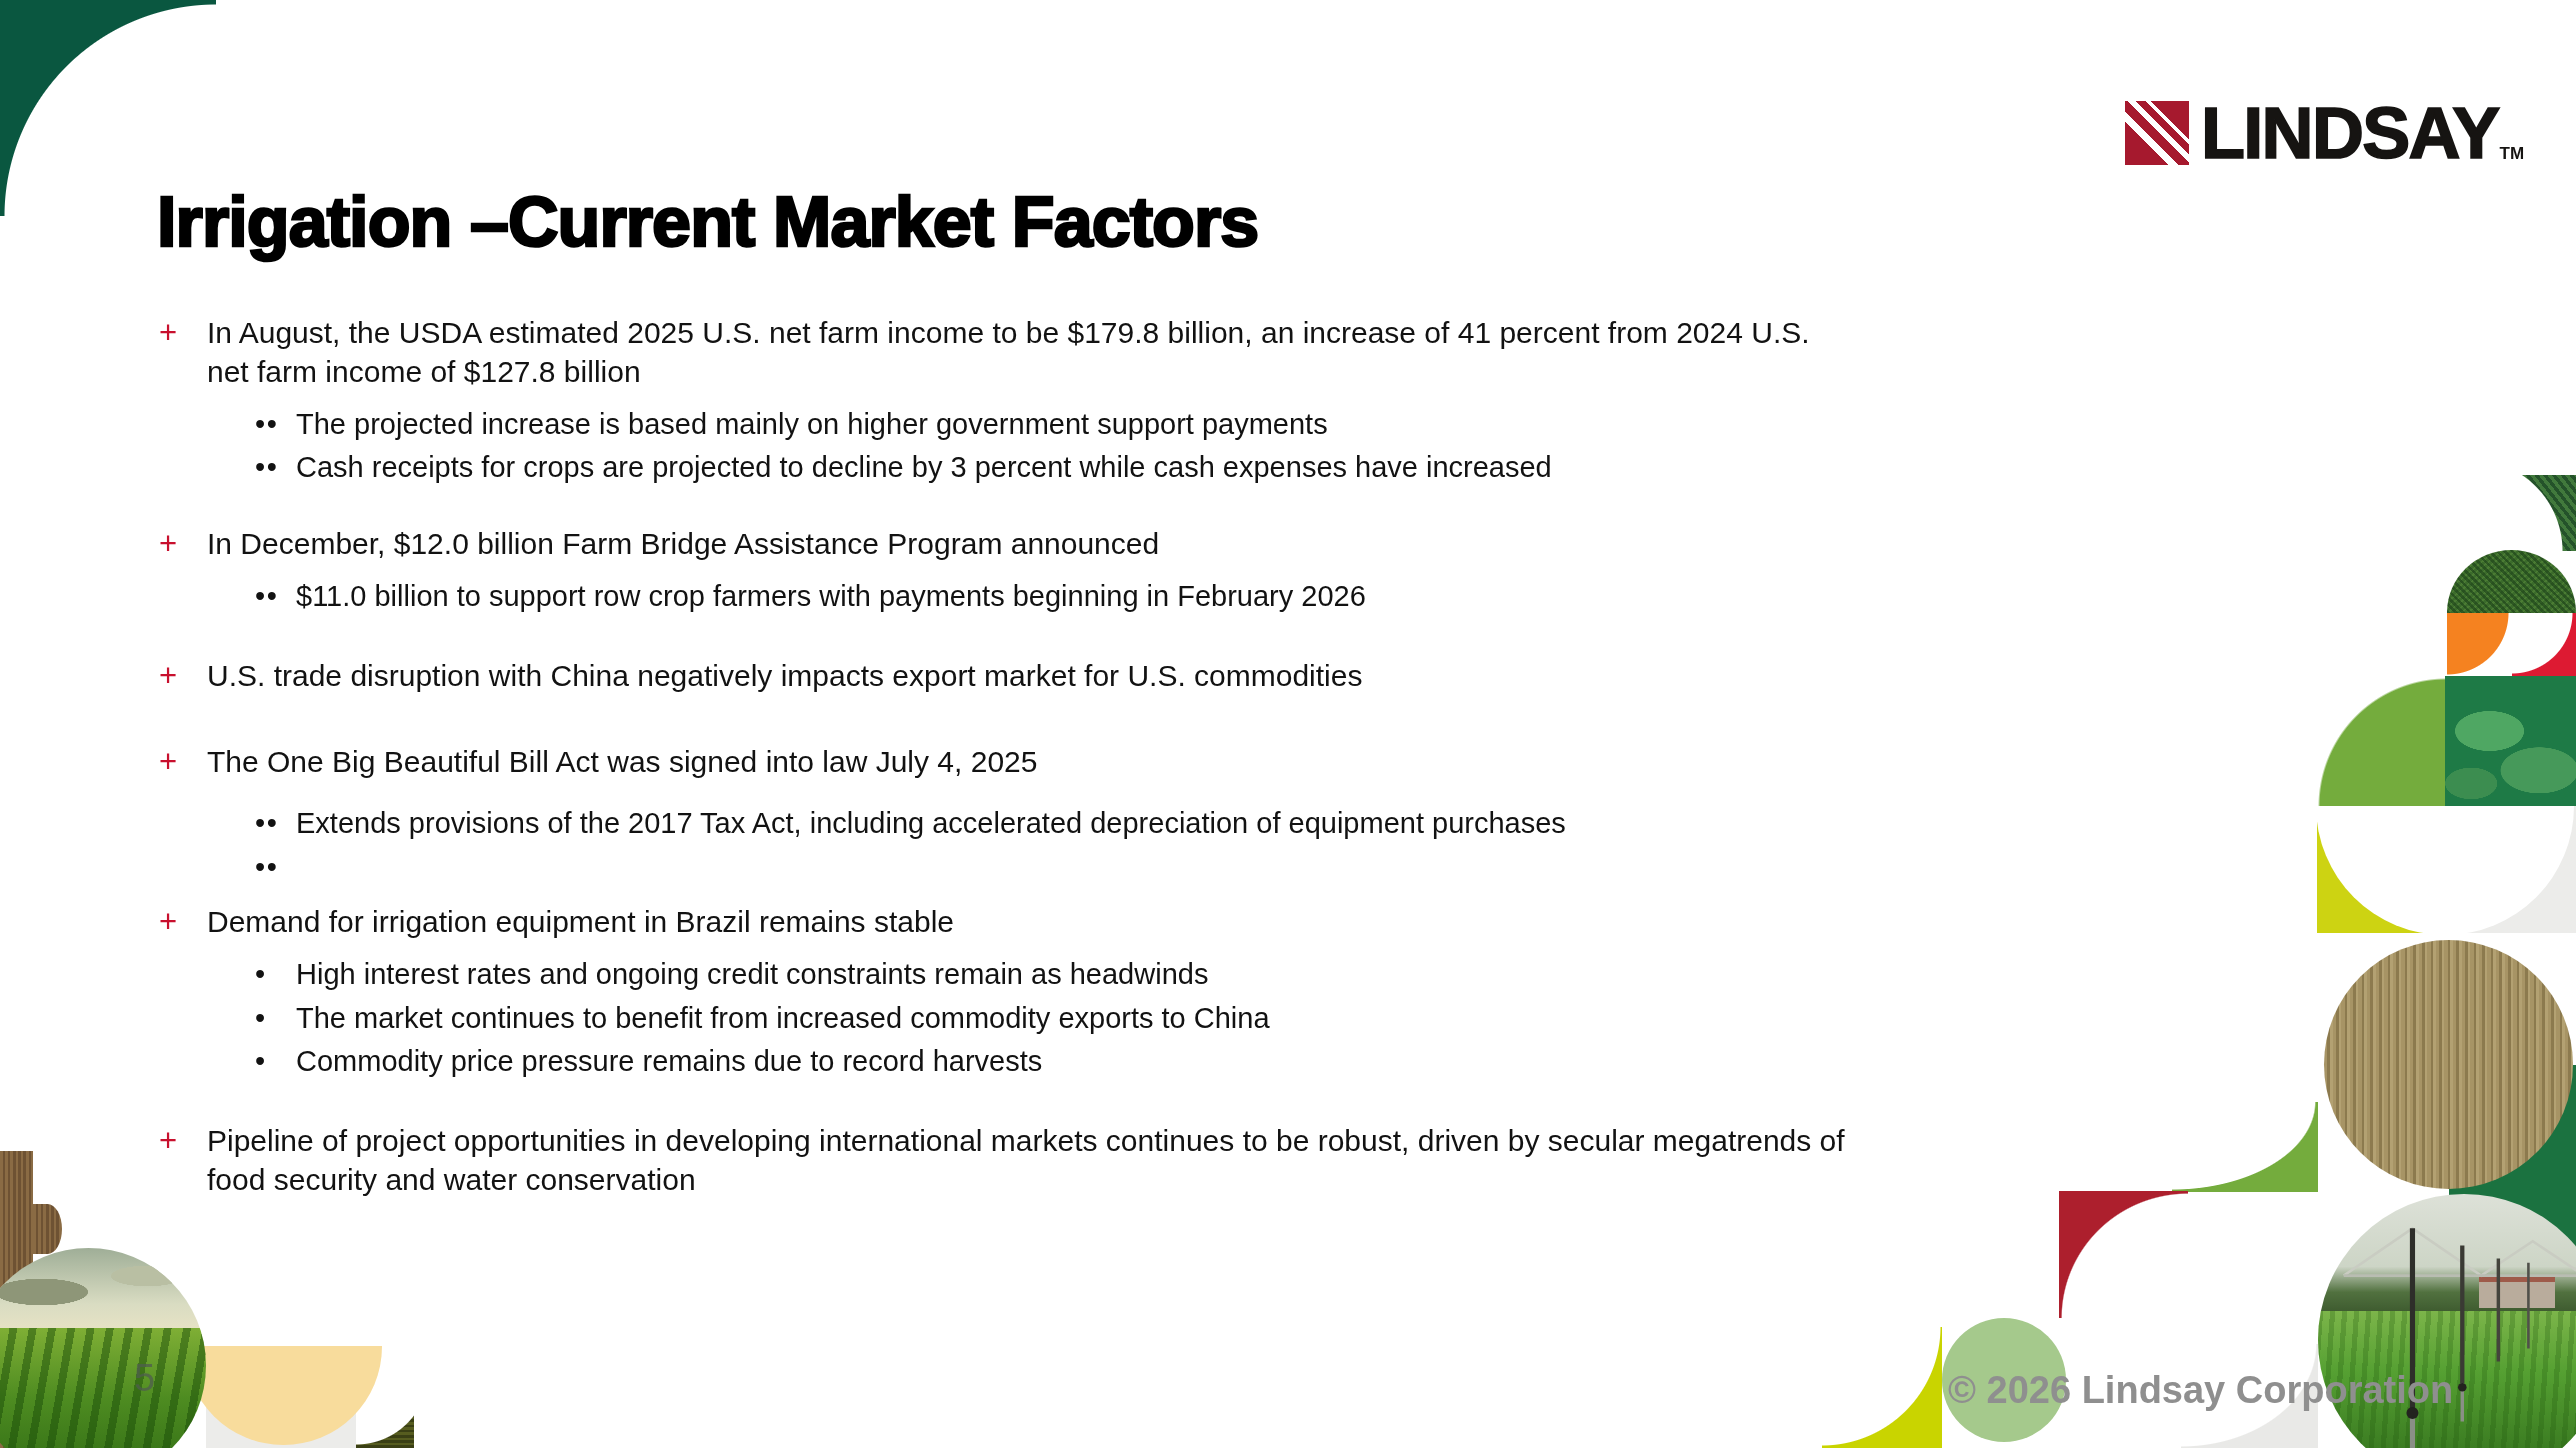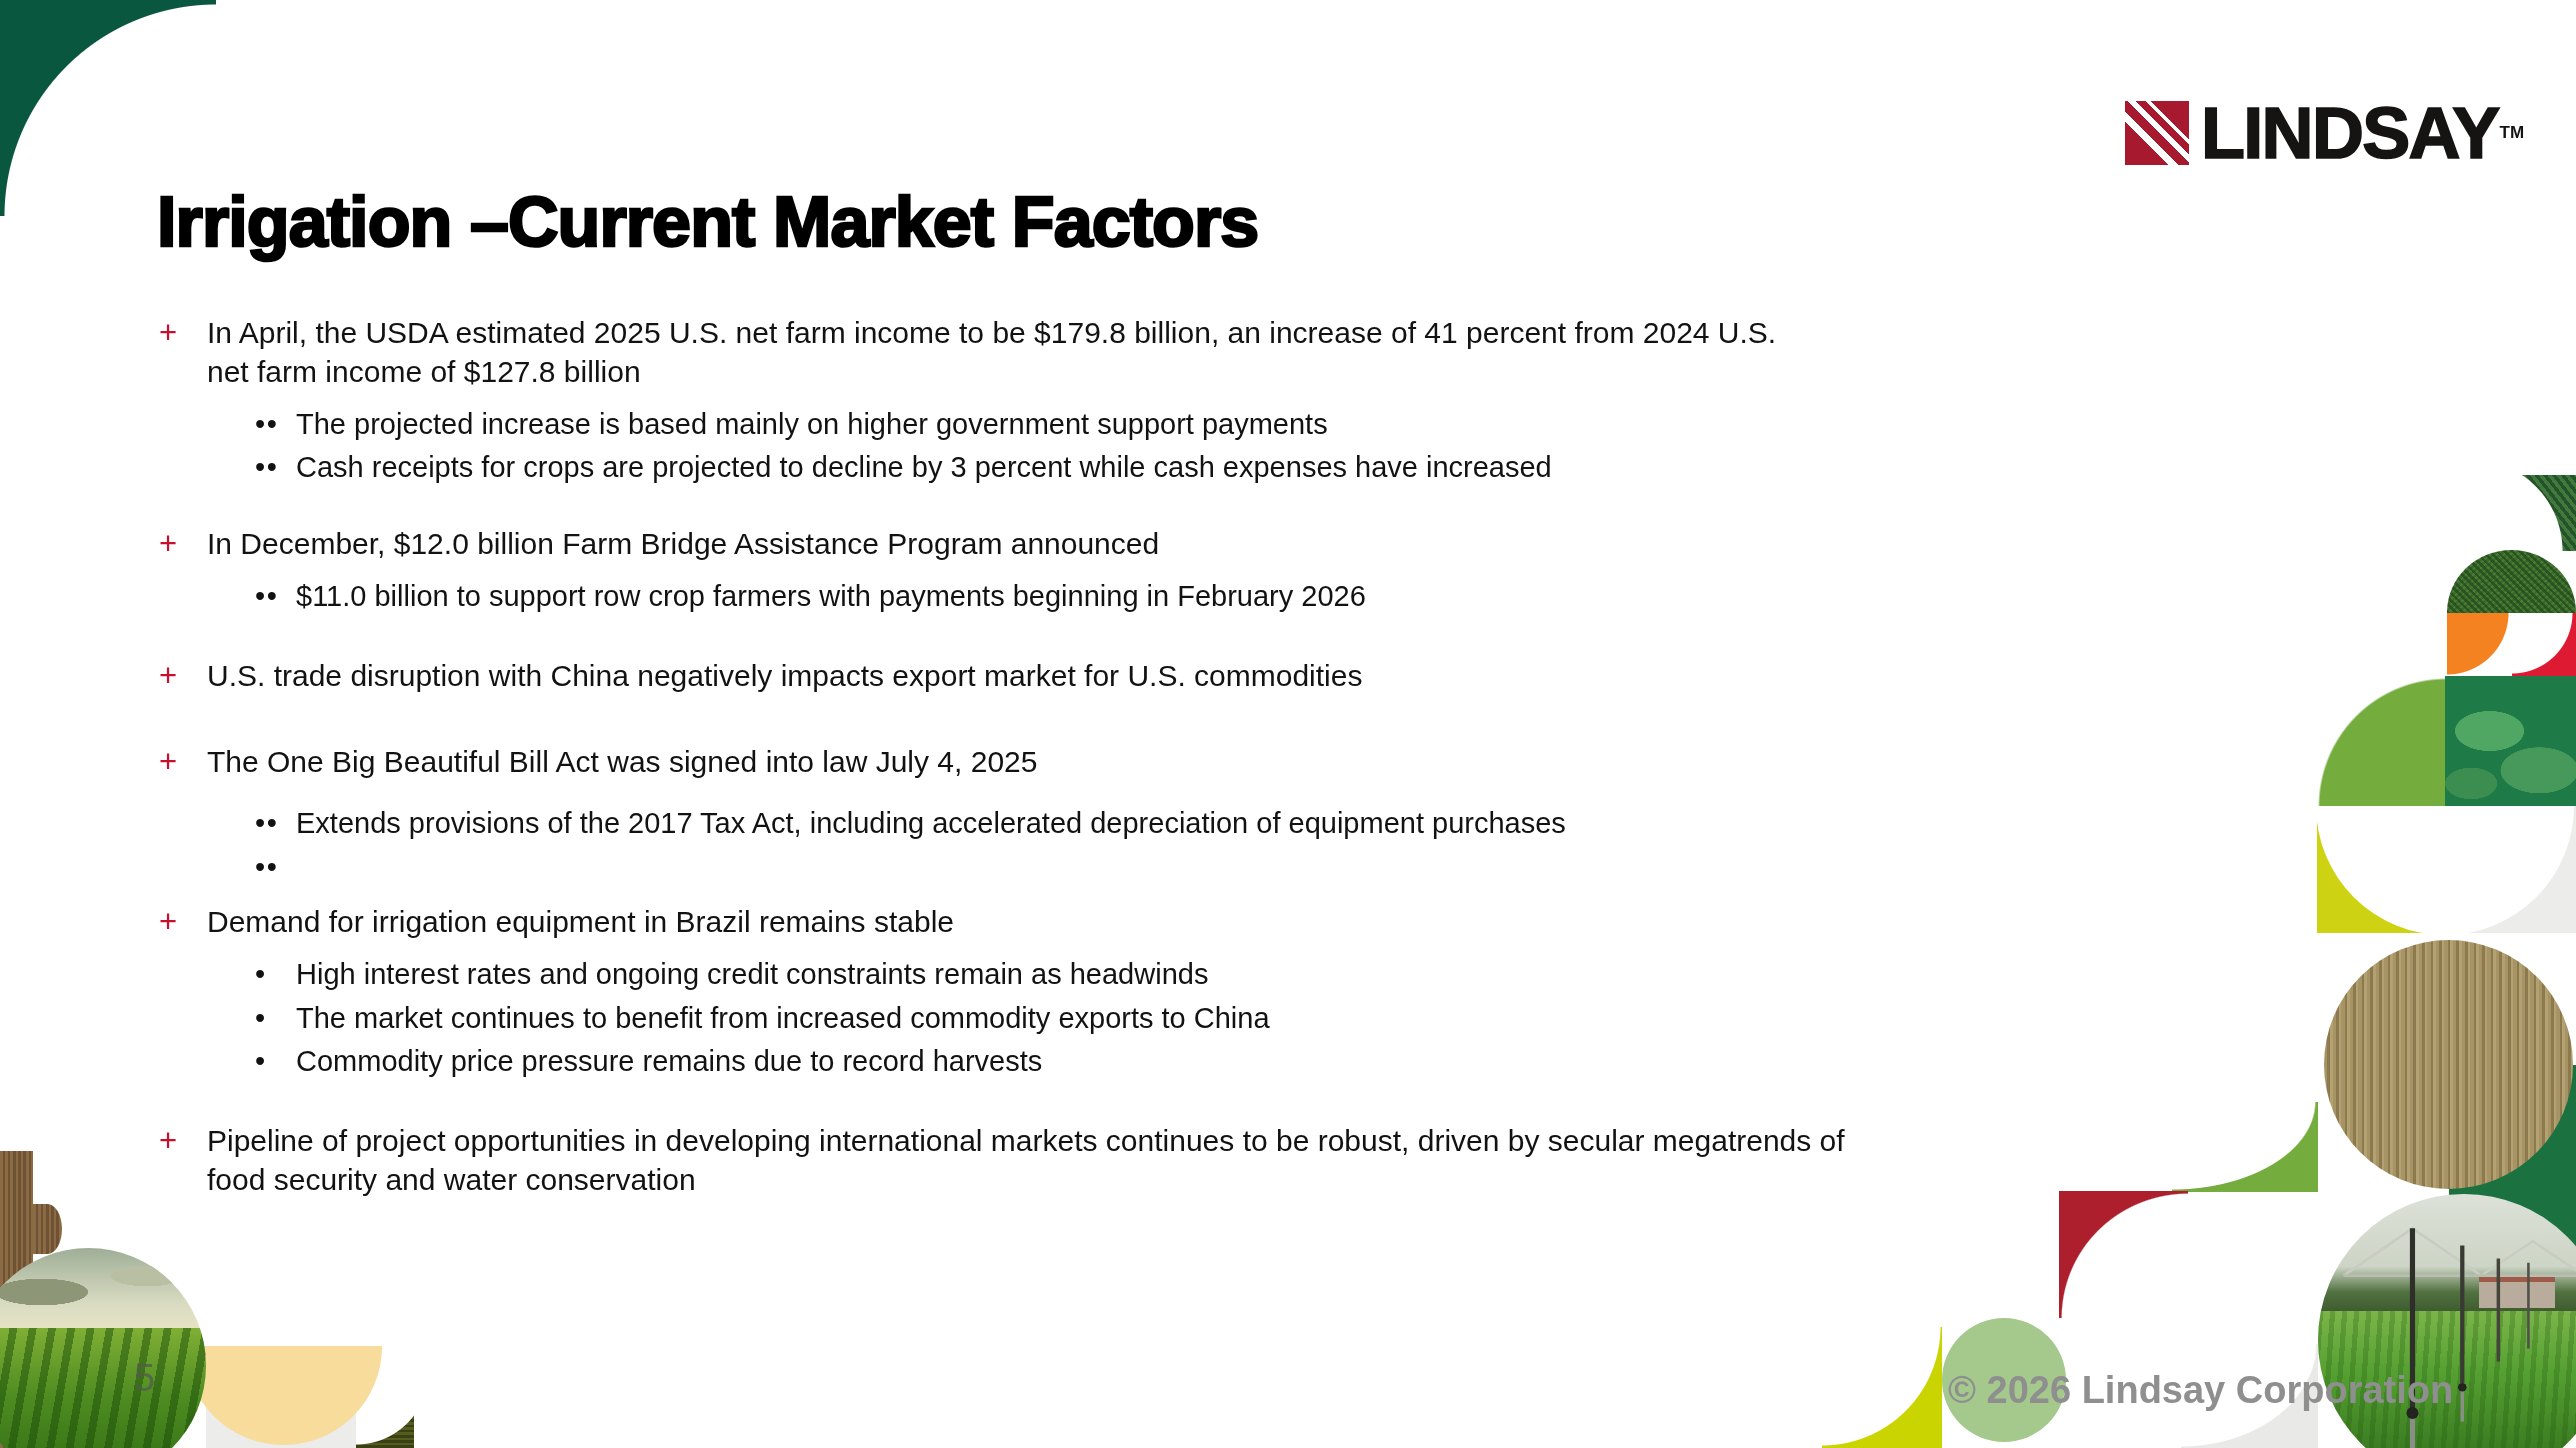--- a/index.html
+++ b/index.html
@@ -25,21 +25,21 @@
   }
   .sub-group{left:255px; width:1889px; display:flex; z-index:10;}
   .sub-group .marker{
     width:41px; flex:0 0 41px; font-size:29px; line-height:38px; color:#121212; letter-spacing:1.7px;
   }
   .sub-group .btxt{
     font-size:29px; line-height:38px; color:#121212; white-space:pre-line;
   }
 
   
-  .logo{left:2125px; top:100px; height:65px; display:flex; align-items:center; z-index:10;}
+  .logo{left:2125px; top:100px; height:65px; display:flex; align-items:flex-end; z-index:10;}
   .logo-mark{
     width:64px; height:64px; margin-right:12px;
     background:
       linear-gradient(45deg, #A6192E 0 34%, #ffffff 34% 42%, #A6192E 42% 52%, #ffffff 52% 58%, #A6192E 58% 66%, #ffffff 66% 70%, #A6192E 70% 100%);
     background-color:#A6192E;
   }
   .logo-word{
     font-size:72px; font-weight:900; letter-spacing:-1.7px; color:#161412;
     -webkit-text-stroke:1.7px #161412; line-height:64px;
   }
@@ -203,21 +203,21 @@
   <div class="abs logo">
     <div class="logo-mark"></div>
     <div class="logo-word">LINDSAY</div>
     <div class="logo-tm">TM</div>
   </div>
 
   <div class="abs title">Irrigation –Current Market Factors</div>
 
   <div class="abs bullet-group" style="top:313px">
     <span class="marker">+</span>
-    <div class="btxt">In April, the USDA estimated 2025 U.S. net farm income to be $179.8 billion, an increase of 41 percent from 2024 U.S.
+    <div class="btxt">In August, the USDA estimated 2025 U.S. net farm income to be $179.8 billion, an increase of 41 percent from 2024 U.S.
 net farm income of $127.8 billion</div>
   </div>
   <div class="abs sub-group" style="top:405px">
     <span class="marker">••</span>
     <div class="btxt">The projected increase is based mainly on higher government support payments</div>
   </div>
   <div class="abs sub-group" style="top:448px">
     <span class="marker">••</span>
     <div class="btxt">Cash receipts for crops are projected to decline by 3 percent while cash expenses have increased</div>
   </div>

